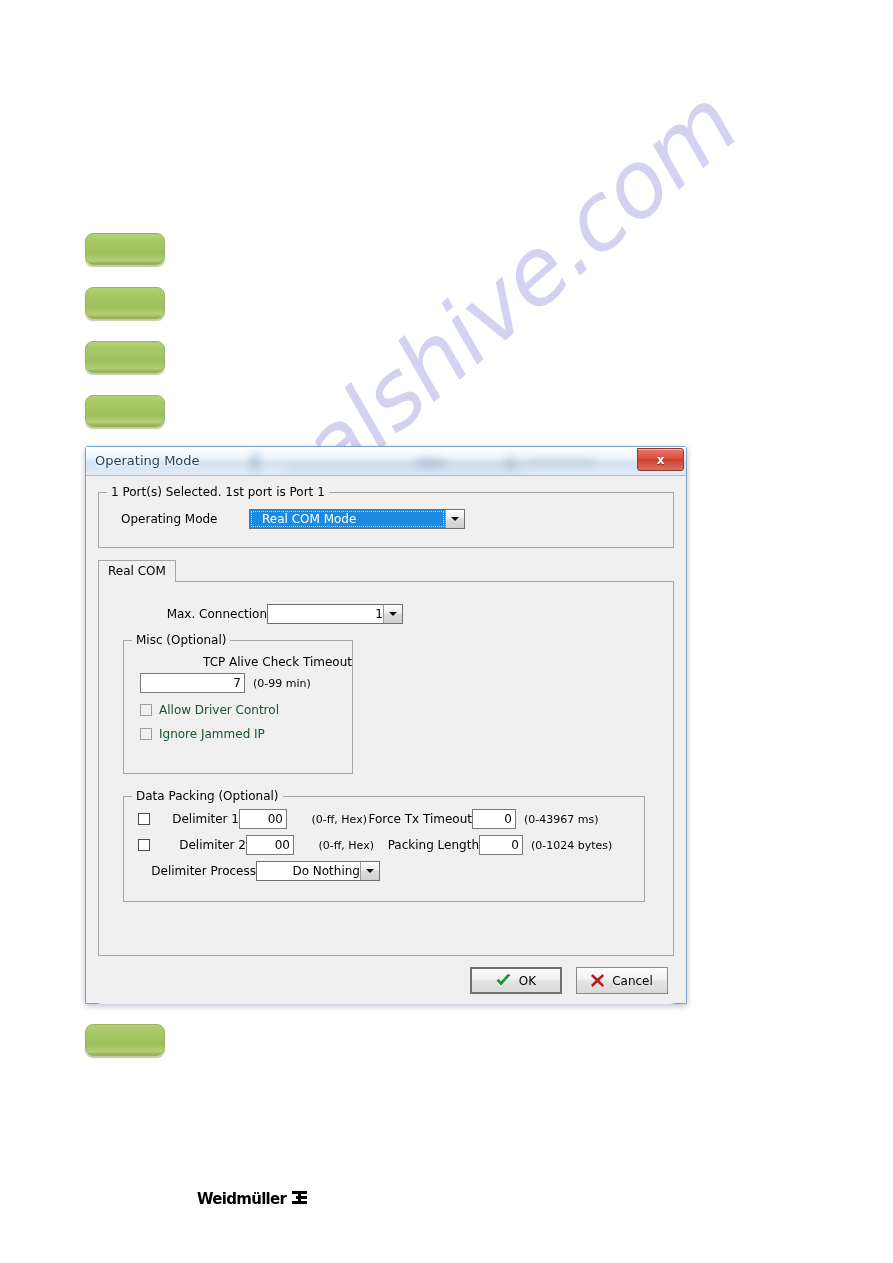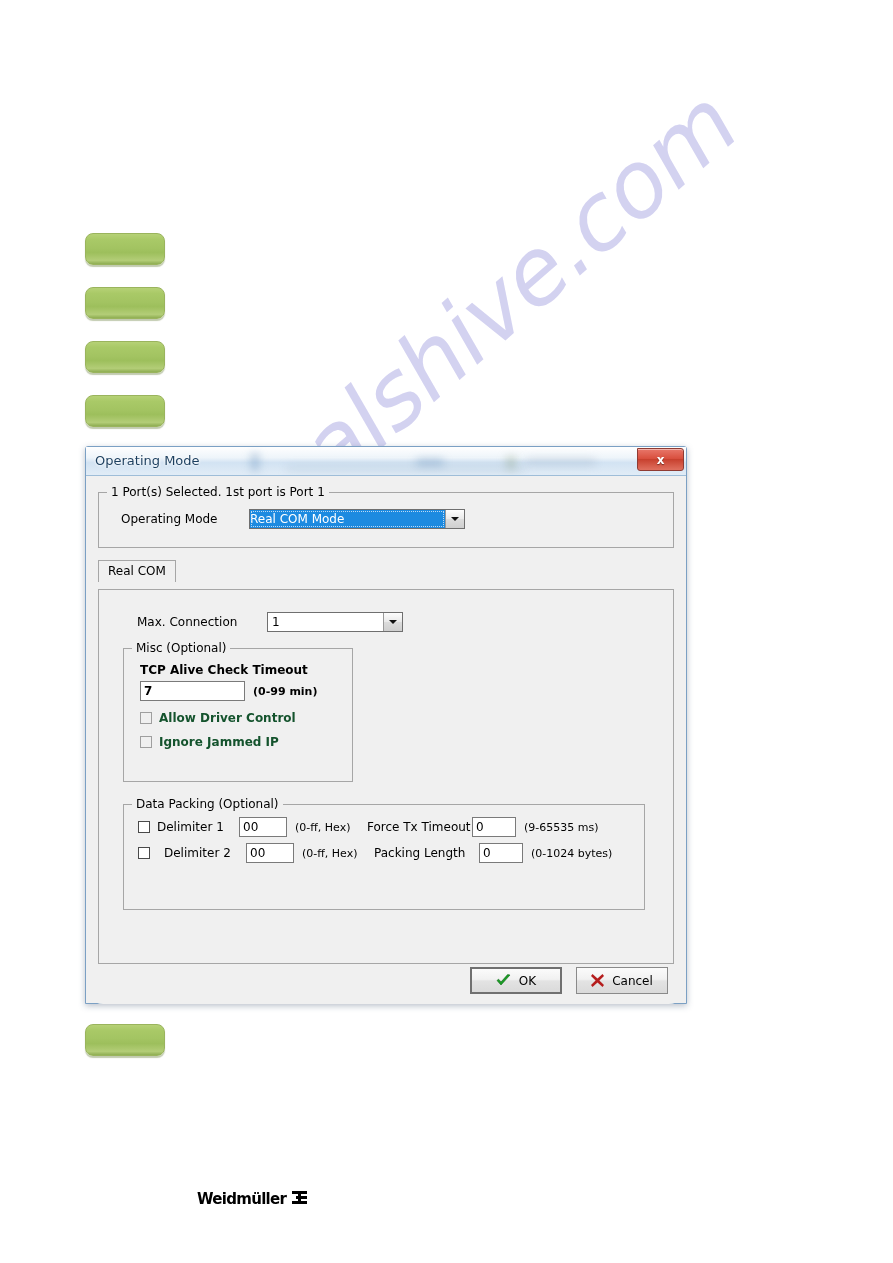--- a/index.html
+++ b/index.html
@@ -227,21 +227,21 @@
     box-sizing: border-box;
     display: flex;
     align-items: stretch;
     cursor: pointer;
   }
   .combo-sel .val {
     flex: 1;
     background: #1c8ae0;
     color: #ffffff;
     line-height: 18px;
-    padding-left: 0;
+    padding-left: 12px;
     font-size: 12px;
     outline: 1px dotted #bcd9f3;
     outline-offset: -2px;
     overflow: hidden;
     white-space: nowrap;
   }
   .combo-sel .arrow,
   .combo .arrow {
     width: 18px;
     background: linear-gradient(to bottom,#fdfdfd 0%,#eaeaea 48%,#dcdcdc 52%,#cfcfcf 100%);
@@ -288,41 +288,42 @@
     line-height: 20px;
     border: 1px solid #a6a6a6;
     border-bottom: none;
     background: #f0f0f0;
     font-size: 12px;
     z-index: 2;
     cursor: pointer;
   }
   .tabpanel {
     position: relative;
-    margin: 8px 2px;
+    margin: 0 2px;
     height: 375px;
     border: 1px solid #a6a6a6;
     background: #f0f0f0;
     box-sizing: border-box;
+    text-align: right;
   }
 
   .row-maxconn {
     display: flex;
     align-items: center;
     padding: 22px 0 0 38px;
   }
   .row-maxconn .lbl { width: 130px; }
   #maxconn-combo { width: 136px; }
 
   #misc-group {
     margin: 16px 0 0 24px;
     width: 228px;
     height: 132px;
   }
-  #misc-group .inner { padding: 14px 0 0 16px; font-weight: bold; }
+  #misc-group .inner { padding: 14px 0 0 16px; }
   .mini-label { font-size: 12px; margin-bottom: 4px; }
   .tcp-row { display: flex; align-items: center; gap: 8px; }
   .txt {
     height: 20px;
     border: 1px solid #7a7a7a;
     background: #fff;
     font-family: "DejaVu Sans", sans-serif;
     font-size: 12px;
     line-height: 18px;
     padding: 0 3px;
@@ -489,33 +490,42 @@
         <div class="legend">Data Packing (Optional)</div>
         <div class="inner">
 
           <div class="pk-line">
             <span class="chk enabled"></span>
             <span class="chk-label" style="padding-left:7px">Delimiter 1</span>
             <span class="txt pk-hex">00</span>
             <span class="pk-unit">(0-ff, Hex)</span>
             <span class="pk-right-label">Force Tx Timeout</span>
             <span class="txt pk-num">0</span>
-            <span class="pk-right-unit">(9-65535 ms)</span>
+            <span class="pk-right-unit">(0-43967 ms)</span>
           </div>
 
           <div class="pk-line">
             <span class="chk enabled"></span>
             <span class="chk-label" style="padding-left:14px">Delimiter 2</span>
             <span class="txt pk-hex">00</span>
             <span class="pk-unit">(0-ff, Hex)</span>
             <span class="pk-right-label">Packing Length</span>
             <span class="txt pk-num">0</span>
             <span class="pk-right-unit">(0-1024 bytes)</span>
           </div>
 
+          <div class="dp-row">
+            <span class="lbl">Delimiter Process</span>
+            <span class="combo" id="delim-process-combo">
+              <span class="val">Do Nothing</span>
+              <span class="arrow">
+                  <i class="caret"></i>
+                </span>
+            </span>
+          </div>
 
         </div>
       </div>
     </div>
 
     <div class="dlg-footer">
       <div class="btn default">
         <svg class="ico-check" viewBox="0 0 15 13">
           <path d="M1 6.5 L5 11 L14 1 L11.6 0.6 L5 8 L2.6 5.2 Z" fill="#1a9d25" stroke="#0d6b16" stroke-width="0.6"></path>
         </svg>

